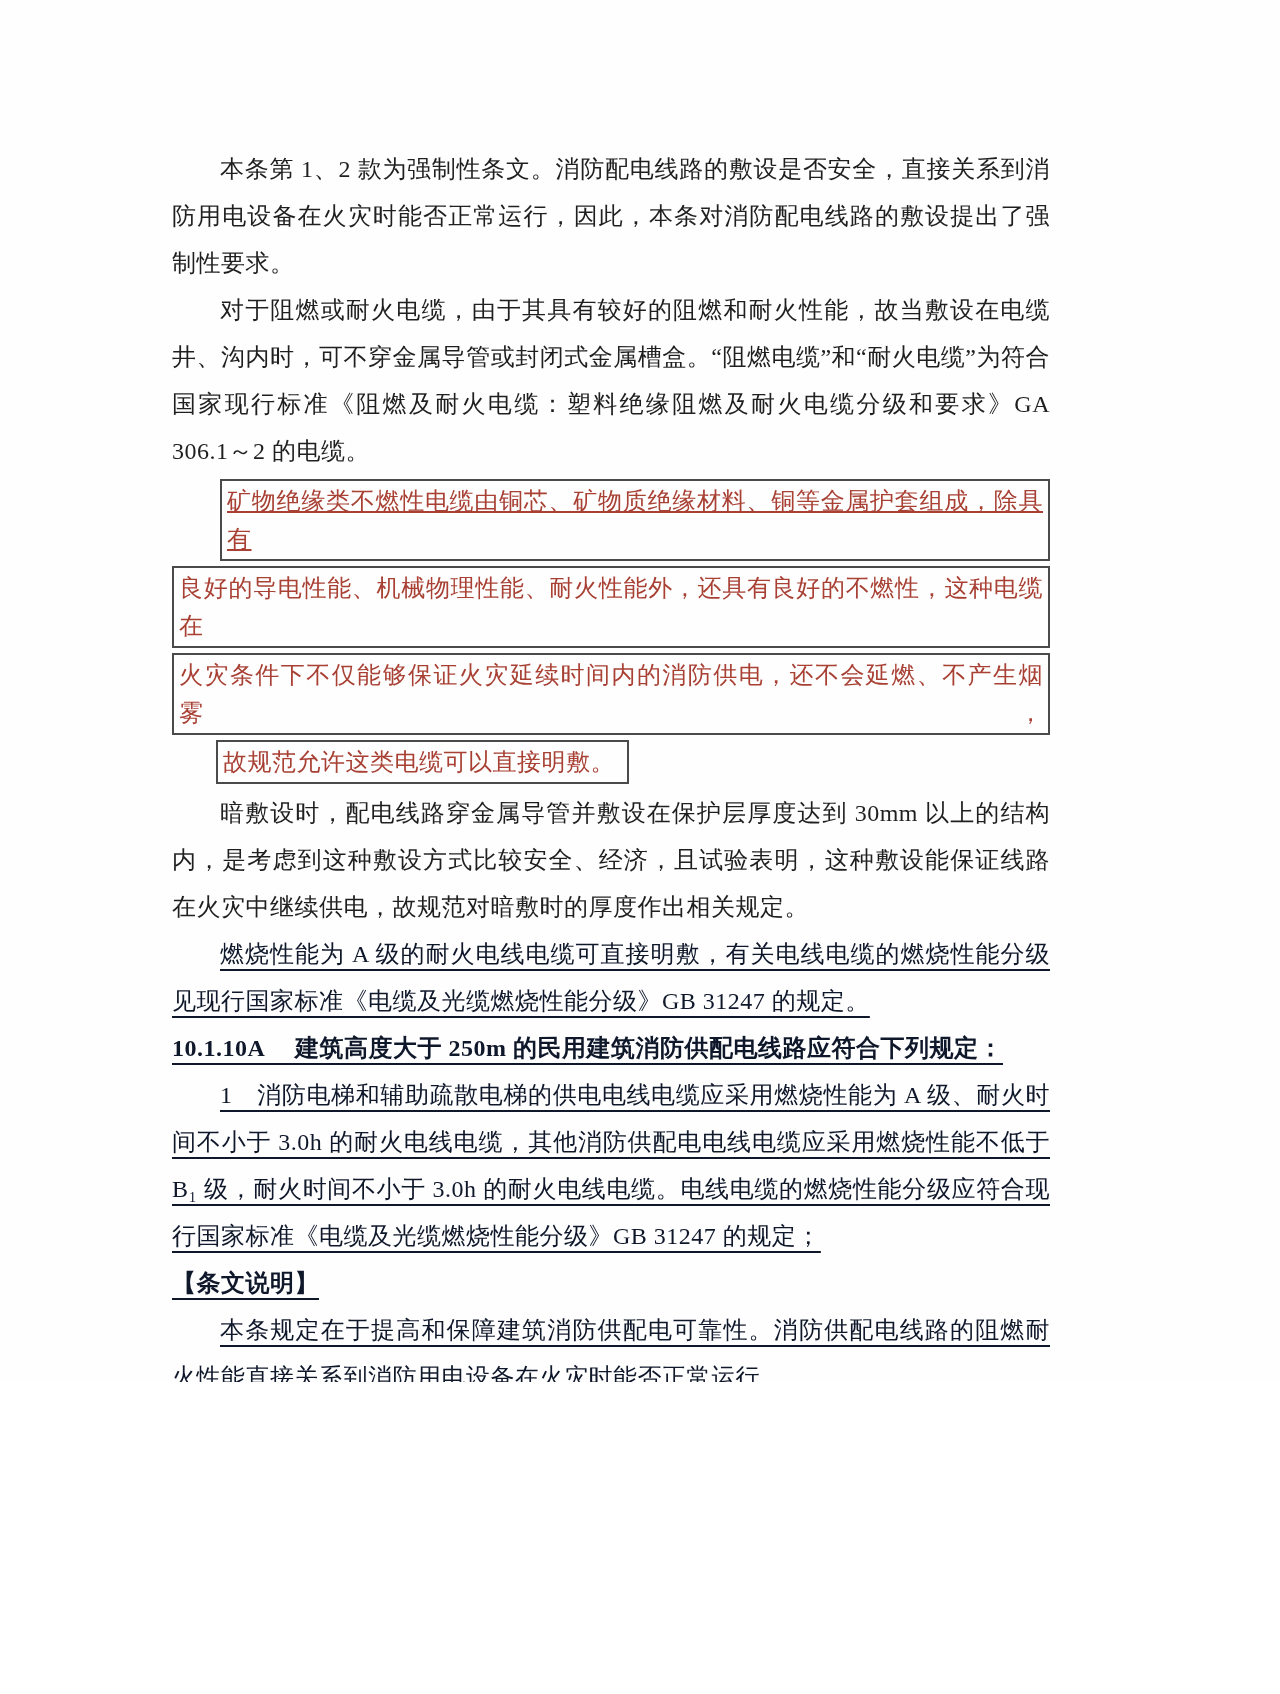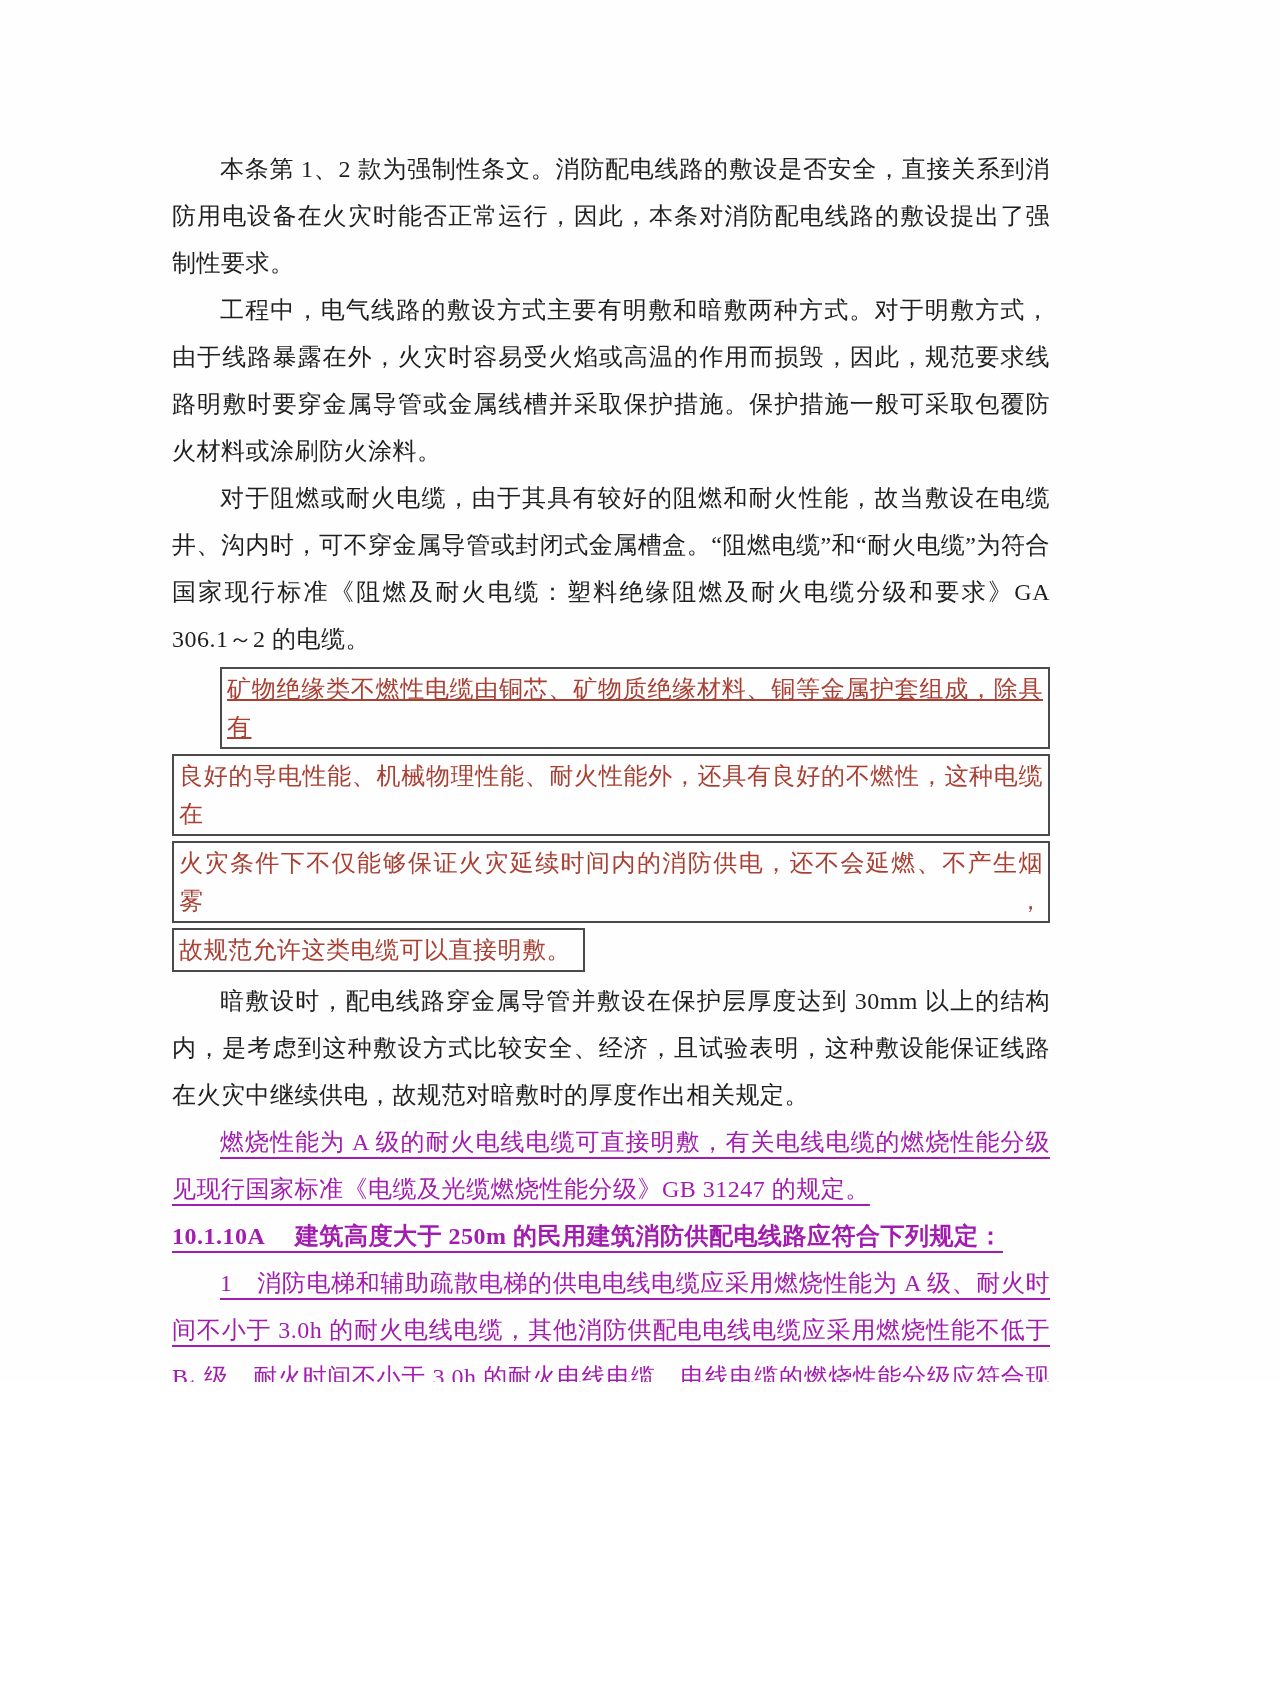--- a/index.html
+++ b/index.html
@@ -19,21 +19,21 @@
   }
   .para {
     margin: 0;
     font-size: 24px;
     line-height: 47px;
     text-align: justify;
     letter-spacing: 0.5px;
   }
   .indent { text-indent: 2em; }
   .black { color: #1f1f1f; }
-  .red { color: #a21caf; }
+  .red { color: #0f172a; }
   .uline {
     text-decoration: underline;
     text-decoration-thickness: 1.5px;
     text-underline-offset: 7px;
   }
   .bold { font-weight: bold; }
   .boxed-group { margin: 4px 0 6px 0; }
   .boxed-line {
     box-sizing: border-box;
     border: 2px solid #4a4a4a;
@@ -45,40 +45,40 @@
     text-align: justify;
     text-align-last: justify;
     letter-spacing: 0.5px;
   }
   .boxed-line.first-line { margin-left: 2em; text-decoration: underline; }
   .boxed-line.last-line {
     width: fit-content;
     text-align: left;
     text-align-last: left;
     padding-right: 12px;
+    margin-left: 44px;
   }
   .page-number {
     position: absolute;
     left: 0;
     right: 0;
     top: 1644px;
     text-align: center;
     font-size: 22px;
     color: #2a2a2a;
   }
 </style>
 </head>
 <body>
 
 <div class="page">
   <div class="content">
 
     <p class="para black indent">本条第 1、2 款为强制性条文。消防配电线路的敷设是否安全，直接关系到消防用电设备在火灾时能否正常运行，因此，本条对消防配电线路的敷设提出了强制性要求。</p>
 
-    <p class="para black indent">工程中，电气线路的敷设方式主要有明敷和暗敷两种方式。对于明敷方式，由于线路暴露在外，火灾时容易受火焰或高温的作用而损毁，因此，规范要求线路明敷时要穿金属导管或金属线槽并采取保护措施。保护措施一般可采取包覆防火材料或涂刷防火涂料。</p>
 
     <p class="para black indent">对于阻燃或耐火电缆，由于其具有较好的阻燃和耐火性能，故当敷设在电缆井、沟内时，可不穿金属导管或封闭式金属槽盒。“阻燃电缆”和“耐火电缆”为符合国家现行标准《阻燃及耐火电缆：塑料绝缘阻燃及耐火电缆分级和要求》GA 306.1～2 的电缆。</p>
 
     <div class="boxed-group">
       <div class="boxed-line first-line">矿物绝缘类不燃性电缆由铜芯、矿物质绝缘材料、铜等金属护套组成，除具有</div>
       <div class="boxed-line">良好的导电性能、机械物理性能、耐火性能外，还具有良好的不燃性，这种电缆在</div>
       <div class="boxed-line">火灾条件下不仅能够保证火灾延续时间内的消防供电，还不会延燃、不产生烟雾，</div>
       <div class="boxed-line last-line">故规范允许这类电缆可以直接明敷。</div>
     </div>
 

